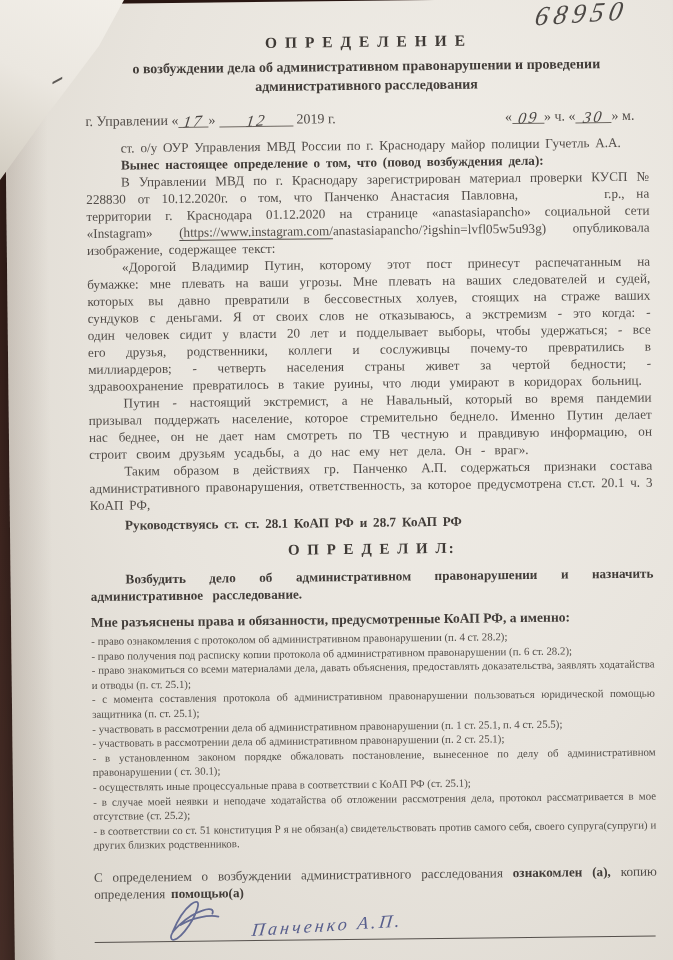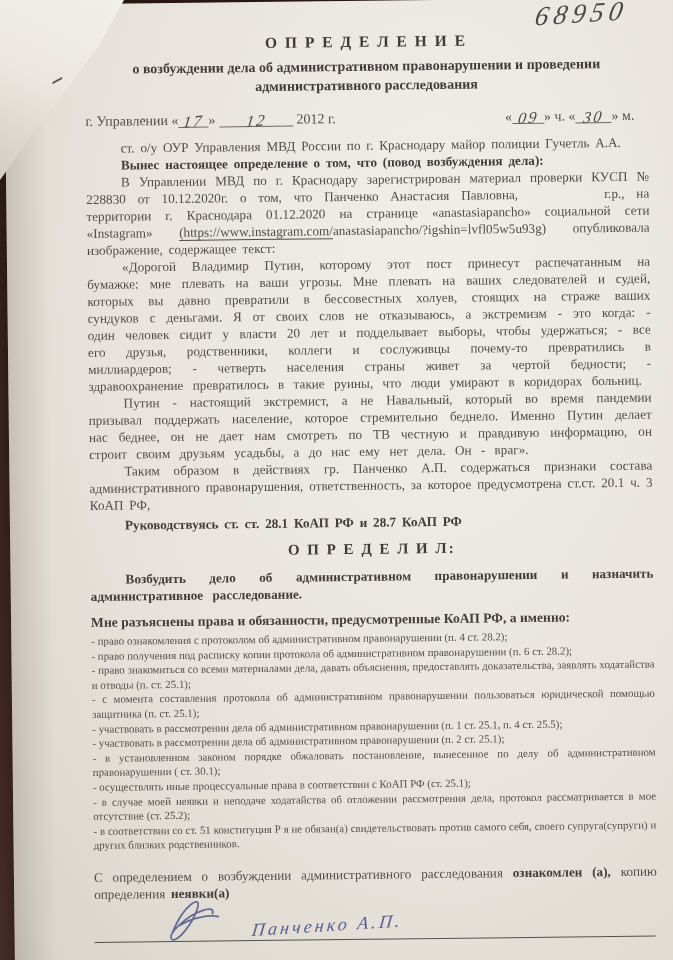--- a/index.html
+++ b/index.html
@@ -83,21 +83,21 @@
 
     <div class="title">О П Р Е Д Е Л Е Н И Е</div>
     <div class="subtitle first">о возбуждении дела об административном  правонарушении и проведении</div>
     <div class="subtitle">административного расследования</div>
 
     <div class="dateline">
       <div class="dl-left">
         <span>г. Управлении</span>
         <span>«</span><span class="slot slot-day"><span class="hw">17</span></span><span>»</span>
         <span class="slot slot-month"><span class="hw">12</span></span>
-        <span>2012 г.</span>
+        <span>2019 г.</span>
       </div>
       <div class="dl-right">
         <span>«</span><span class="slot slot-hour"><span class="hw">09</span></span><span>»</span>
         <span>ч.</span>
         <span>«</span><span class="slot slot-min"><span class="hw">30</span></span><span>»</span>
         <span>м.</span>
       </div>
     </div>
 
     <p class="body ind" style="margin-top:10px">ст. о/у ОУР Управления МВД России по г. Краснодару майор полиции Гучетль А.А.</p>
@@ -119,21 +119,21 @@
       <div>- право знакомиться со всеми материалами дела, давать объяснения, предоставлять доказательства, заявлять ходатайства и отводы (п. ст. 25.1);</div>
       <div>- с момента составления протокола об административном правонарушении пользоваться юридической помощью защитника (п. ст. 25.1);</div>
       <div>- участвовать в рассмотрении дела об административном правонарушении (п. 1 ст. 25.1, п. 4 ст. 25.5);</div>
       <div>- участвовать в рассмотрении дела об административном правонарушении (п. 2 ст. 25.1);</div>
       <div>- в установленном законом порядке обжаловать постановление, вынесенное по делу об административном правонарушении ( ст. 30.1);</div>
       <div>- осуществлять иные процессуальные права в соответствии с КоАП РФ (ст. 25.1);</div>
       <div>- в случае моей неявки и неподаче ходатайства об отложении рассмотрения дела, протокол рассматривается в мое отсутствие (ст. 25.2);</div>
       <div>- в соответствии со ст. 51 конституция Р я не обязан(а) свидетельствовать против самого себя, своего супруга(супруги) и других близких родственников.</div>
     </div>
 
-    <p class="body ack"><span>С определением о возбуждении административного расследования </span><span class="bold">ознакомлен (а),</span><span> копию определения </span><span class="bold">неявки(а)</span></p>
+    <p class="body ack"><span>С определением о возбуждении административного расследования </span><span class="bold">ознакомлен (а),</span><span> копию определения </span><span class="bold">помощью(а)</span></p>
 
     <div class="sig-row">
       <div class="sig-line"></div>
       <svg class="sig-scribble" width="100" height="56" viewBox="0 0 100 56">
         <path d="M12 40 C24 12 42 2 37 17 C32 32 16 52 11 47 C7 42 26 24 42 19 C50 16 54 18 52 22 M20 33 C32 26 48 23 58 25" fill="none" stroke="#585f8d" stroke-width="1.8" stroke-linecap="round" opacity="0.9"></path>
       </svg>
       <span class="sig-name">Панченко А.П.</span>
     </div>
 
     <div class="footer">

